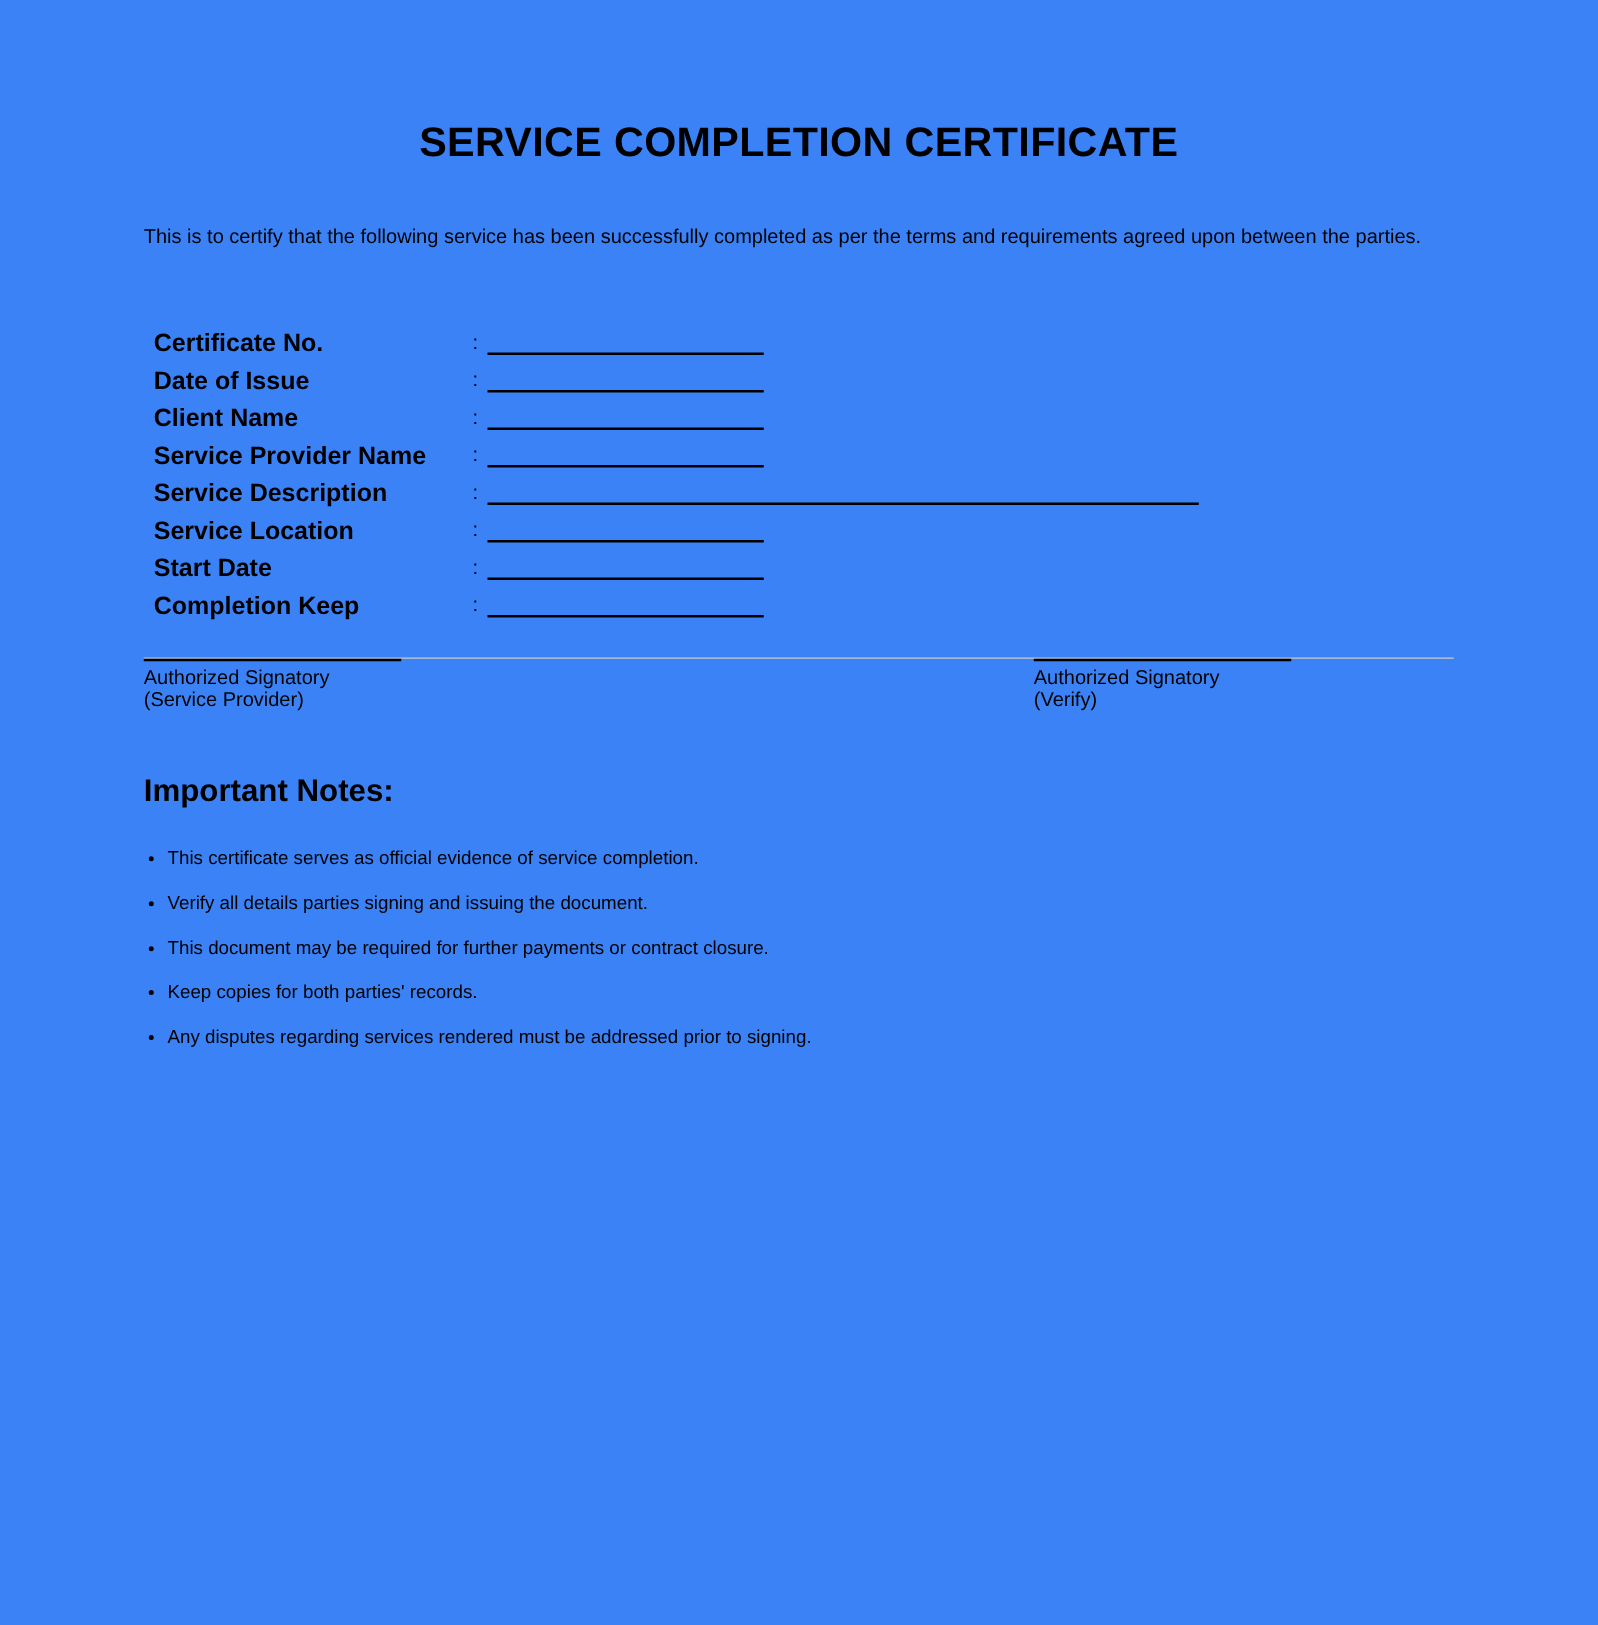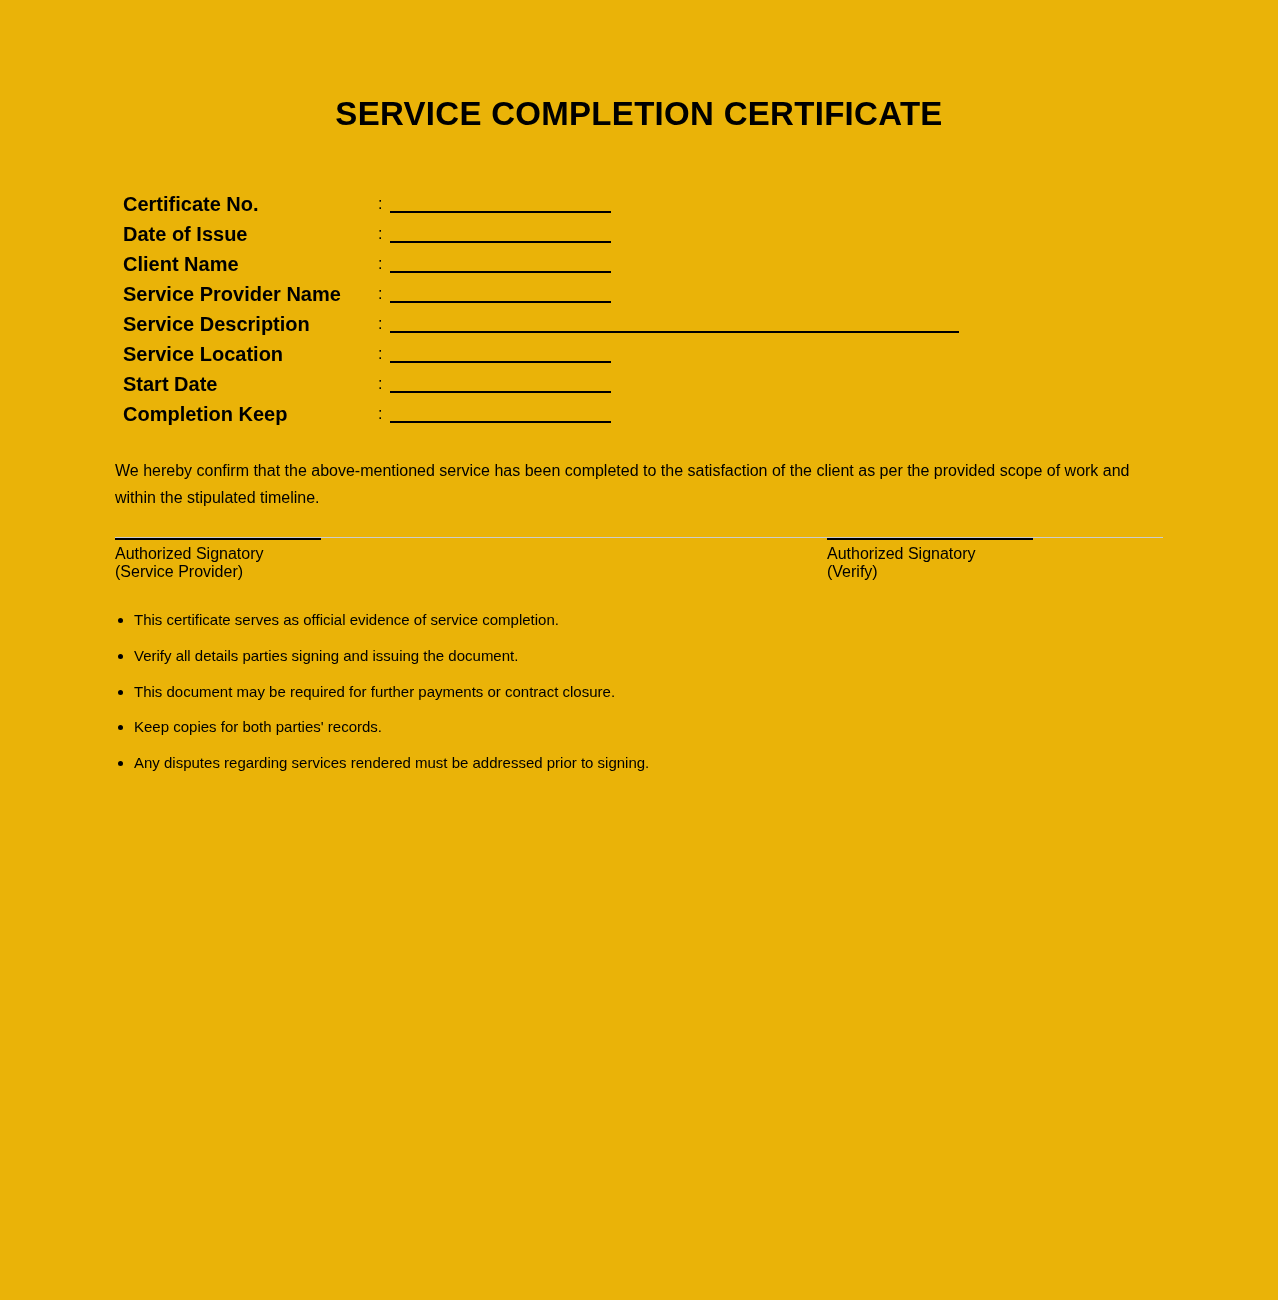--- a/index.html
+++ b/index.html
@@ -7,21 +7,21 @@
     margin: 0;
     padding: 0;
     background: #ffffff;
     color: #000000;
     font-family: "Liberation Sans", sans-serif;
   }
   .page {
     width: 1278px;
     height: 1300px;
     padding: 96px 115px 0 115px;
-    background: #eab308;
+    background: #3b82f6;
   }
   .doc-title {
     margin: 0;
     font-size: 33px;
     font-weight: bold;
     line-height: 36px;
     text-align: center;
     letter-spacing: 0.3px;
   }
   .intro {
@@ -101,20 +101,21 @@
     margin-top: 18px;
   }
 </style>
 </head>
 <body>
 
 <div class="page">
 
   <h1 class="doc-title">SERVICE COMPLETION CERTIFICATE</h1>
 
+  <p class="intro">This is to certify that the following service has been successfully completed as per the terms and requirements agreed upon between the parties.</p>
 
   <div class="fields">
 
     <div class="field-row">
       <span class="field-label">Certificate No.</span>
       <span class="colon">:</span>
       <span class="field-line"></span>
     </div>
 
     <div class="field-row">
@@ -154,37 +155,37 @@
     </div>
 
     <div class="field-row">
       <span class="field-label">Completion Keep</span>
       <span class="colon">:</span>
       <span class="field-line"></span>
     </div>
 
   </div>
 
-  <p class="confirm">We hereby confirm that the above-mentioned service has been completed to the satisfaction of the client as per the provided scope of work and within the stipulated timeline.</p>
 
   <hr class="divider">
 
   <div class="signatures">
     <div class="sig-block provider">
       <div class="sig-line"></div>
       <div>Authorized Signatory</div>
       <div>(Service Provider)</div>
     </div>
     <div class="sig-block client">
       <div class="sig-line"></div>
       <div>Authorized Signatory</div>
       <div>(Verify)</div>
     </div>
   </div>
 
+  <h2 class="notes-heading">Important Notes:</h2>
 
   <ul class="notes-list">
     <li>This certificate serves as official evidence of service completion.</li>
     <li>Verify all details parties signing and issuing the document.</li>
     <li>This document may be required for further payments or contract closure.</li>
     <li>Keep copies for both parties' records.</li>
     <li>Any disputes regarding services rendered must be addressed prior to signing.</li>
   </ul>
 
 </div>

